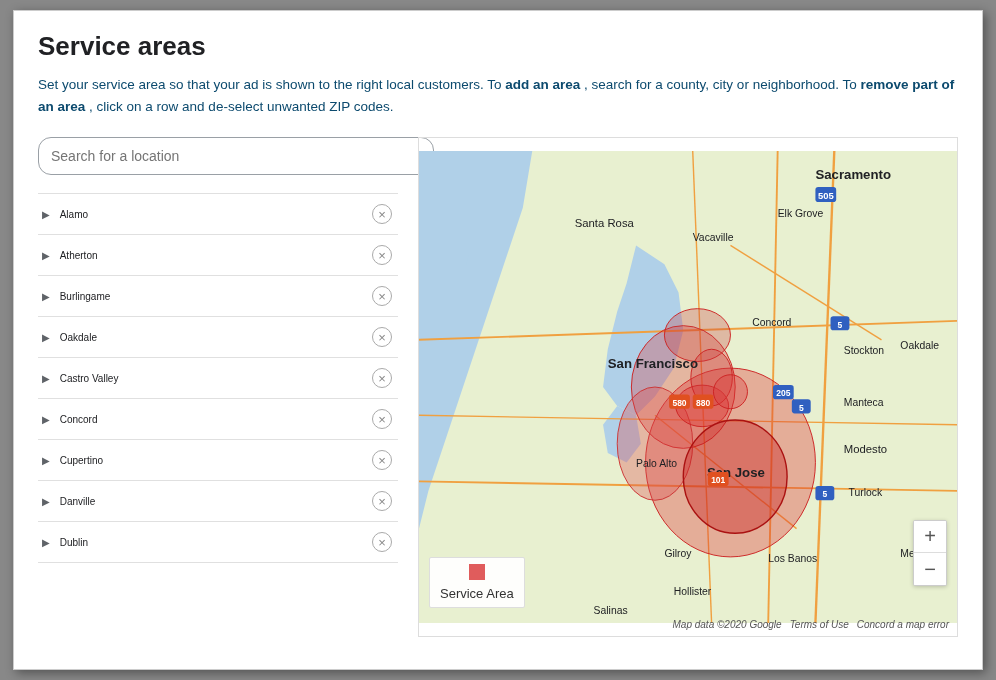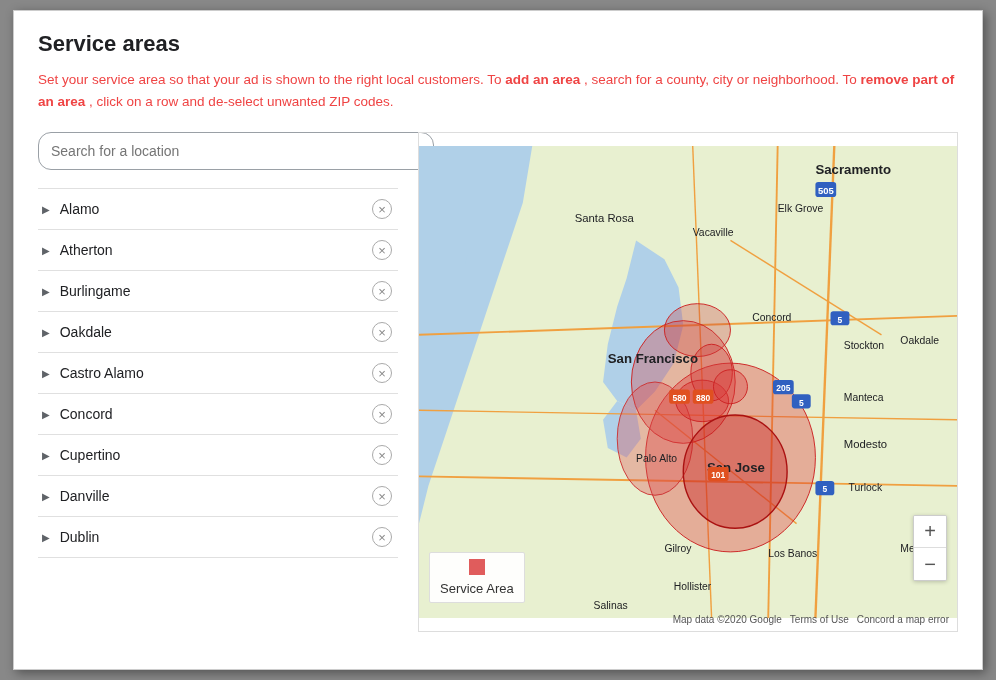--- a/index.html
+++ b/index.html
@@ -14,28 +14,28 @@
     .window {
       background: #fff;
       width: 970px;
       min-height: 660px;
       border: 1px solid #ccc;
       box-shadow: 3px 3px 10px rgba(0,0,0,0.4);
       padding: 20px 24px 24px;
       position: relative;
     }
     .page-title {
-      font-size: 22px;
+      font-size: 26px;
       font-weight: bold;
       color: #202124;
       margin-bottom: 12px;
     }
     .description {
       font-size: 13.5px;
-      color: #ef4444;
+      color: #0c4a6e;
       line-height: 1.6;
       margin-bottom: 20px;
     }
     .description strong {
       font-weight: bold;
     }
     .main-content {
       display: flex;
       gap: 0;
       align-items: flex-start;
@@ -84,21 +84,21 @@
       display: flex;
       align-items: center;
       gap: 8px;
     }
     .chevron-icon {
       color: #5f6368;
       font-size: 10px;
       margin-right: 2px;
     }
     .location-name {
-      font-size: 14px;
+      font-size: 10px;
       color: #202124;
     }
     .remove-icon {
       width: 20px;
       height: 20px;
       border: 1.5px solid #aaa;
       border-radius: 50%;
       display: flex;
       align-items: center;
       justify-content: center;
@@ -171,20 +171,21 @@
     }
     .map-btn:last-child { border-bottom: none; }
     .map-footer {
       position: absolute;
       bottom: 6px;
       right: 8px;
       font-size: 10px;
       color: #555;
       display: flex;
       gap: 8px;
+      font-style: italic;
     }
     .map-footer a {
       color: #555;
       text-decoration: none;
     }
   </style>
 </head>
 <body>
 
 <div class="window">
@@ -225,21 +226,21 @@
           <div class="location-item">
             <div class="location-left">
               <span class="chevron-icon">▶</span>
               <span class="location-name">Oakdale</span>
             </div>
             <div class="remove-icon" title="Remove Campbell"></div>
           </div>
           <div class="location-item">
             <div class="location-left">
               <span class="chevron-icon">▶</span>
-              <span class="location-name">Castro Alamo</span>
+              <span class="location-name">Castro Valley</span>
             </div>
             <div class="remove-icon" title="Remove Castro Valley"></div>
           </div>
           <div class="location-item">
             <div class="location-left">
               <span class="chevron-icon">▶</span>
               <span class="location-name">Concord</span>
             </div>
             <div class="remove-icon" title="Remove Concord"></div>
           </div>

